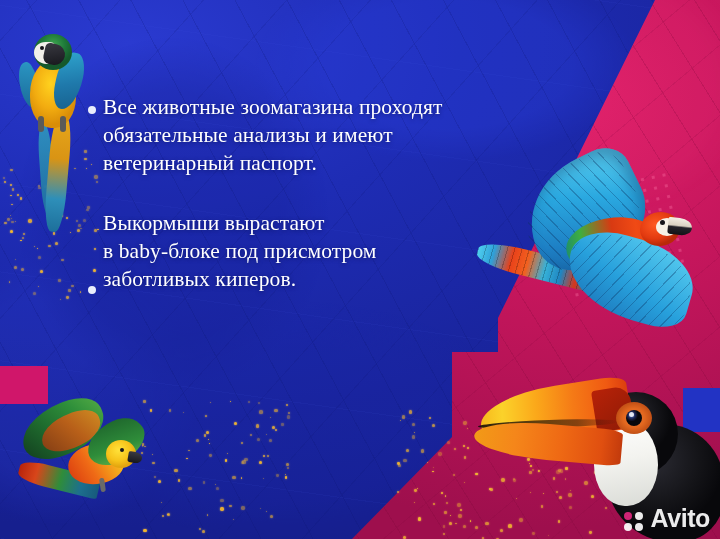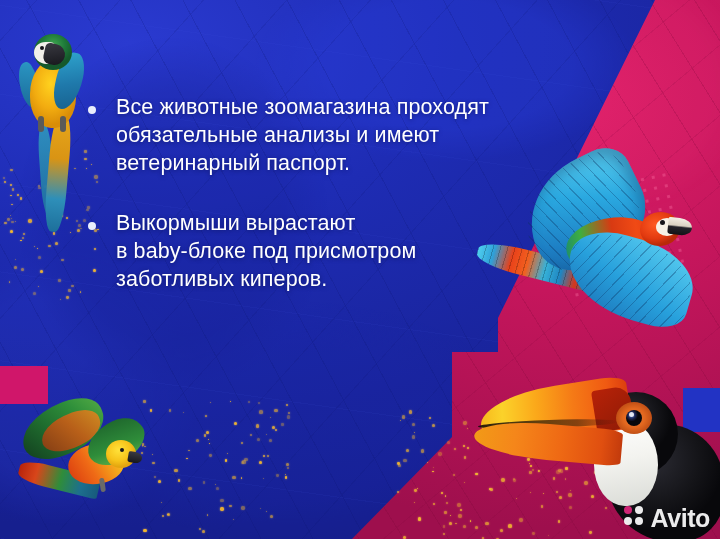--- a/index.html
+++ b/index.html
@@ -326,43 +326,44 @@
     position:absolute;left:131px;top:40px;width:5px;height:5px;
     background:rgba(255,255,255,.85);border-radius:50%;
   }
 
   
   #copy{
     position:absolute;left:88px;top:94px;width:430px;
     z-index:40;
   }
   .bullet-row{
-    display:flex;align-items:flex-start;gap:20px;
+    display:flex;align-items:flex-start;gap:7px;
     margin-bottom:32px;
-  }
-  .bullet-row:last-child{margin-bottom:7px;}
+    font-family:Liberation Serif, serif;
+  }
+  .bullet-row:last-child{margin-bottom:7px;align-items:flex-end;}
   .dot{
     flex:0 0 auto;
     width:8px;height:8px;border-radius:50%;
     background:#e9eefc;
     margin-top:12px;
   }
   .bullet-text{
     color:#ffffff;
     font-size:21.5px;
     line-height:1.30;
     letter-spacing:.1px;
     text-shadow:0 1px 4px rgba(8,14,70,.55);
     white-space:pre-line;
   }
 
   
   #avito{
     position:absolute;right:10px;bottom:8px;
-    display:flex;align-items:flex-start;gap:7px;
+    display:flex;align-items:flex-end;gap:7px;
     z-index:60;opacity:.92;
   }
   #avito .dots{
     display:grid;grid-template-columns:8px 8px;grid-template-rows:8px 8px;
     gap:3px;
   }
   #avito .dots i{display:block;width:8px;height:8px;border-radius:50%;background:#ffffff;}
   #avito .dots i.accent{background:#e0277e;}
   #avito .word{
     color:#ffffff;font-size:25px;font-weight:bold;letter-spacing:-.4px;

